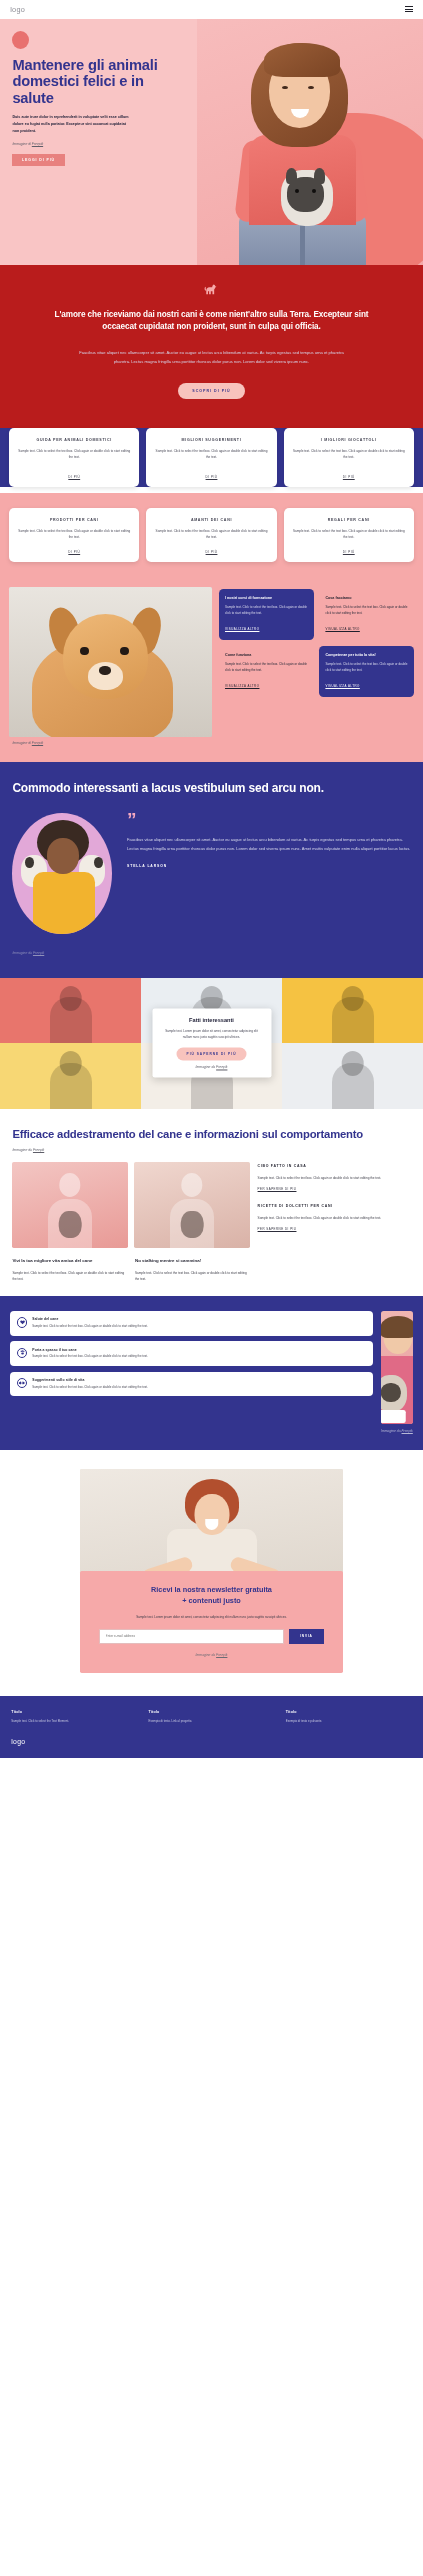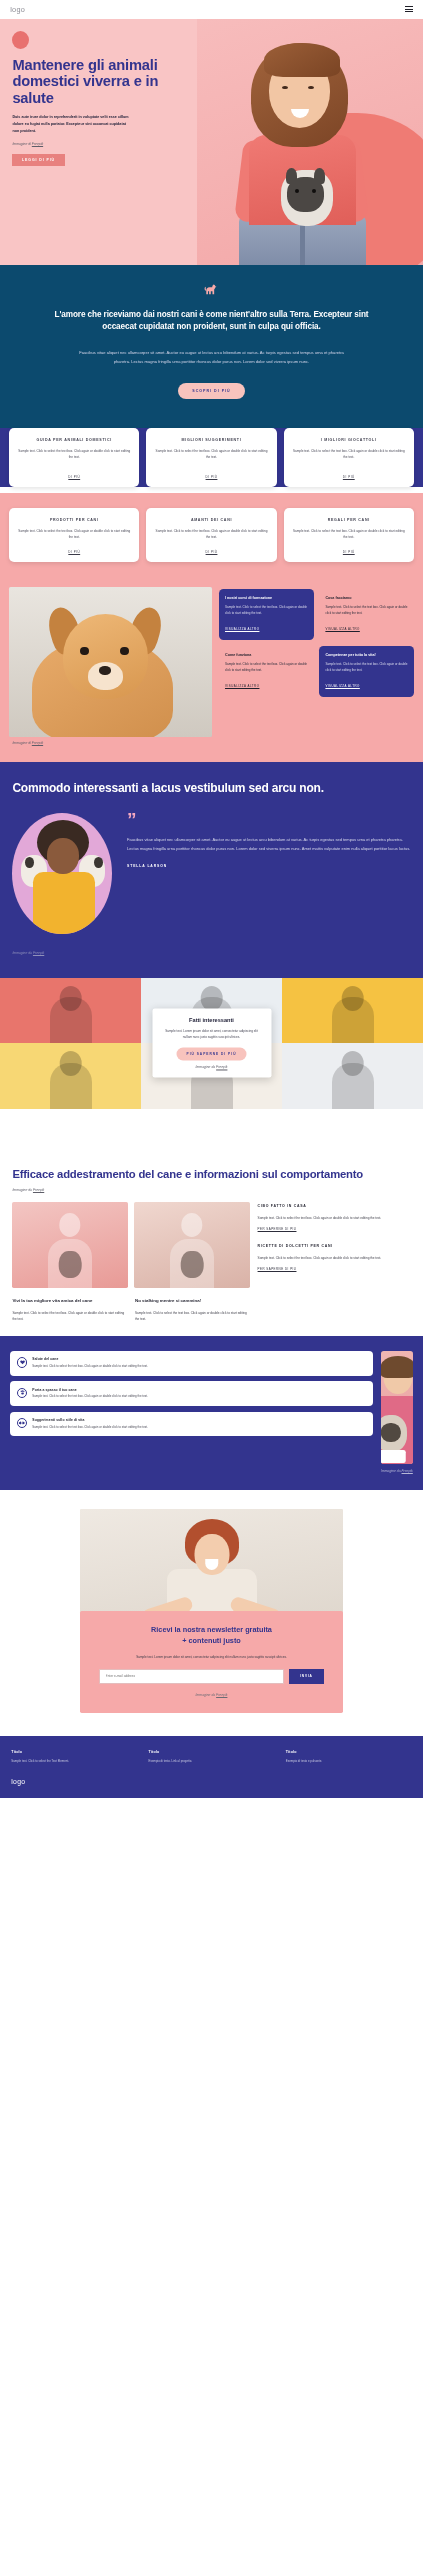--- a/index.html
+++ b/index.html
@@ -65,21 +65,21 @@
   .hp-dog { position:absolute; left:84px; top:151px; width:52px; height:56px;
             background:#e8e3dc; border-radius:40% 40% 46% 46%; }
   .hp-dogface{ position:absolute; left:90px; top:158px; width:37px; height:35px;
             background:#4b4744; border-radius:45%; }
   .hp-dogear{ position:absolute; width:10.7px; height:16px; background:#4b4744; border-radius:50% 50% 30% 30%; top:149px;}
   .hp-dogear.l{ left:89px; } .hp-dogear.r{ left:117px; }
   .hp-dogeye{ position:absolute; width:4px; height:4px; background:#100e0d; border-radius:50%; top:170px;}
   .hp-dogeye.l{ left:98px; } .hp-dogeye.r{ left:115px; }
 
   
-  .intro { background:#0c4a6e; padding:19px 0 29px; text-align:center; }
+  .intro { background:#b91c1c; padding:19px 0 29px; text-align:center; }
   .dog-icon { margin:0 auto 12.4px; display:block; }
   .intro h2 {
     color:#fff; font-size:8.2px; line-height:1.42; font-weight:800;
     width:316px; margin:0 auto; letter-spacing:-0.1px;
   }
   .intro p {
     color:#d5d6ea; font-size:4.1px; line-height:2.15; width:282px;
     margin:16px auto 0; font-weight:400;
   }
   .btn-pill {
@@ -184,21 +184,21 @@
     width:119px; background:#fff; border-radius:2.3px; padding:9px 9px 8px;
     text-align:center; box-shadow:0 2.3px 8px rgba(0,0,0,.18); z-index:5;
   }
   .facts-card h3 { font-size:5.6px; color:#23233a; font-weight:800; margin-bottom:5.1px; }
   .facts-card p { font-size:3.1px; line-height:1.95; color:#4a4a58; }
   .facts-card .btn-pill { margin-top:6.8px; padding:4.5px 10.2px; font-size:3.2px; }
   .facts-card .credit { text-align:center; margin-top:5.1px; }
 
   
   .training { background:#fff; padding:19px 12.4px 14.7px; }
-  .training h2 { font-size:11.3px; line-height:1.2; color:#33348e; font-weight:800; letter-spacing:-0.2px;margin-top:40px;}
+  .training h2 { font-size:11.3px; line-height:1.2; color:#33348e; font-weight:800; letter-spacing:-0.2px;}
   .training .credit { margin-top:6.8px; }
   .train-row { display:flex; gap:8px; margin-top:10.2px; align-items:flex-start; }
   .train-left { flex:1.55; }
   .train-imgs { display:flex; gap:6.8px; }
   .t-img { flex:1; height:86px; border-radius:1.7px; position:relative; overflow:hidden; }
   .t-img.a { background:linear-gradient(165deg,#f3c6c3,#e89a96); }
   .t-img.b { background:linear-gradient(165deg,#f0d7cf,#d9b2a7); }
   .ti-head { position:absolute; left:50%; transform:translateX(-50%); top:11.3px;
              width:21.4px; height:24px; background:rgba(255,255,255,.45); border-radius:50%; }
   .ti-body { position:absolute; left:50%; transform:translateX(-50%); bottom:0;
@@ -311,21 +311,21 @@
         <div class="hp-mouth"></div>
       <div class="hp-dog"></div>
         <div class="hp-dogear l"></div>
         <div class="hp-dogear r"></div>
       <div class="hp-dogface"></div>
         <div class="hp-dogeye l"></div>
         <div class="hp-dogeye r"></div>
     </div>
     <div class="hero-inner">
       <div class="hero-dot"></div>
-      <h1>Mantenere gli animali domestici viverra e in salute</h1>
+      <h1>Mantenere gli animali domestici felici e in salute</h1>
       <p class="lead">Duis aute irure dolor in reprehenderit in voluptate velit esse cillum dolore eu fugiat nulla pariatur. Excepteur sint occaecat cupidatat non proident.</p>
       <div class="credit">
         <span>Immagine di </span><u>Freepik</u>
       </div>
       <button class="btn-rect">LEGGI DI PIÙ</button>
     </div>
   </section>
 
   <section class="intro">
     <svg class="dog-icon" width="14.7" height="13.5" viewBox="0 0 26 24">

